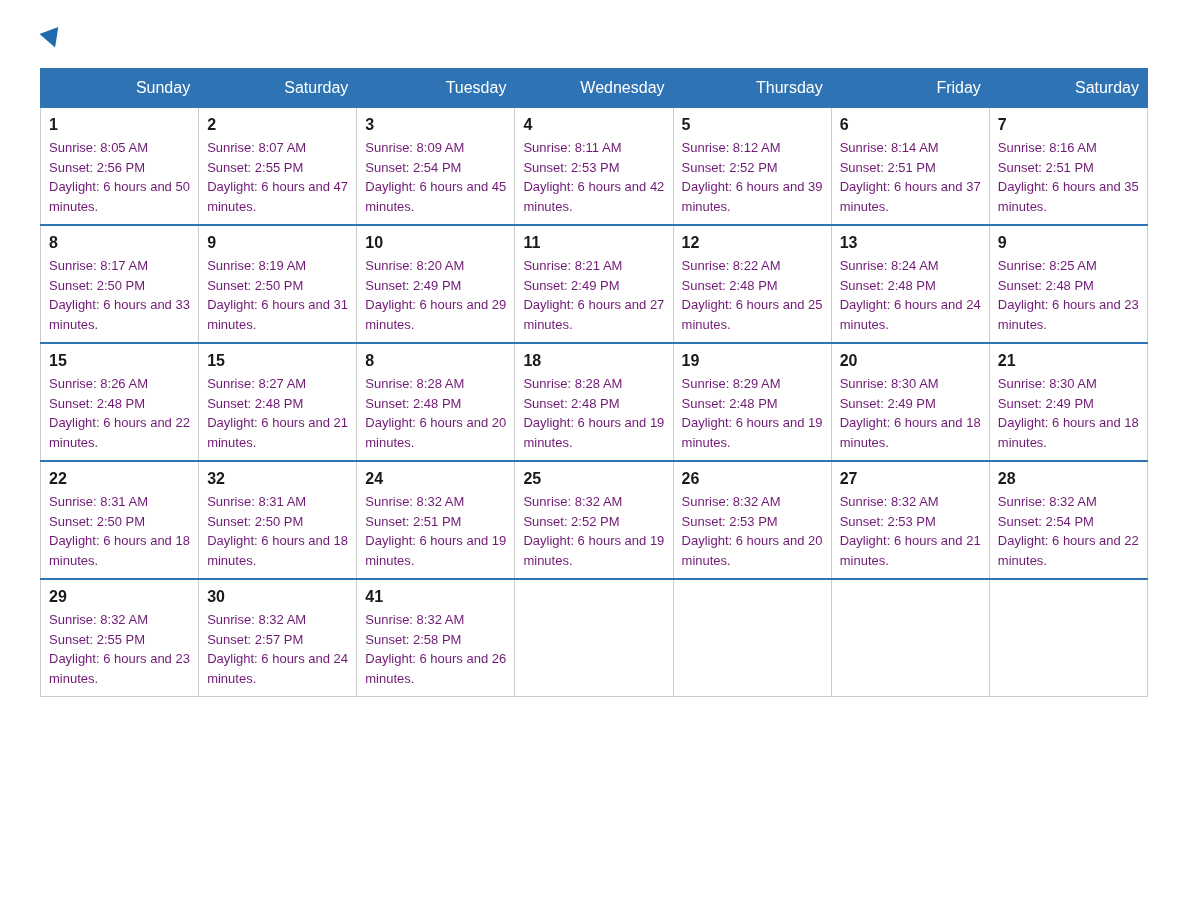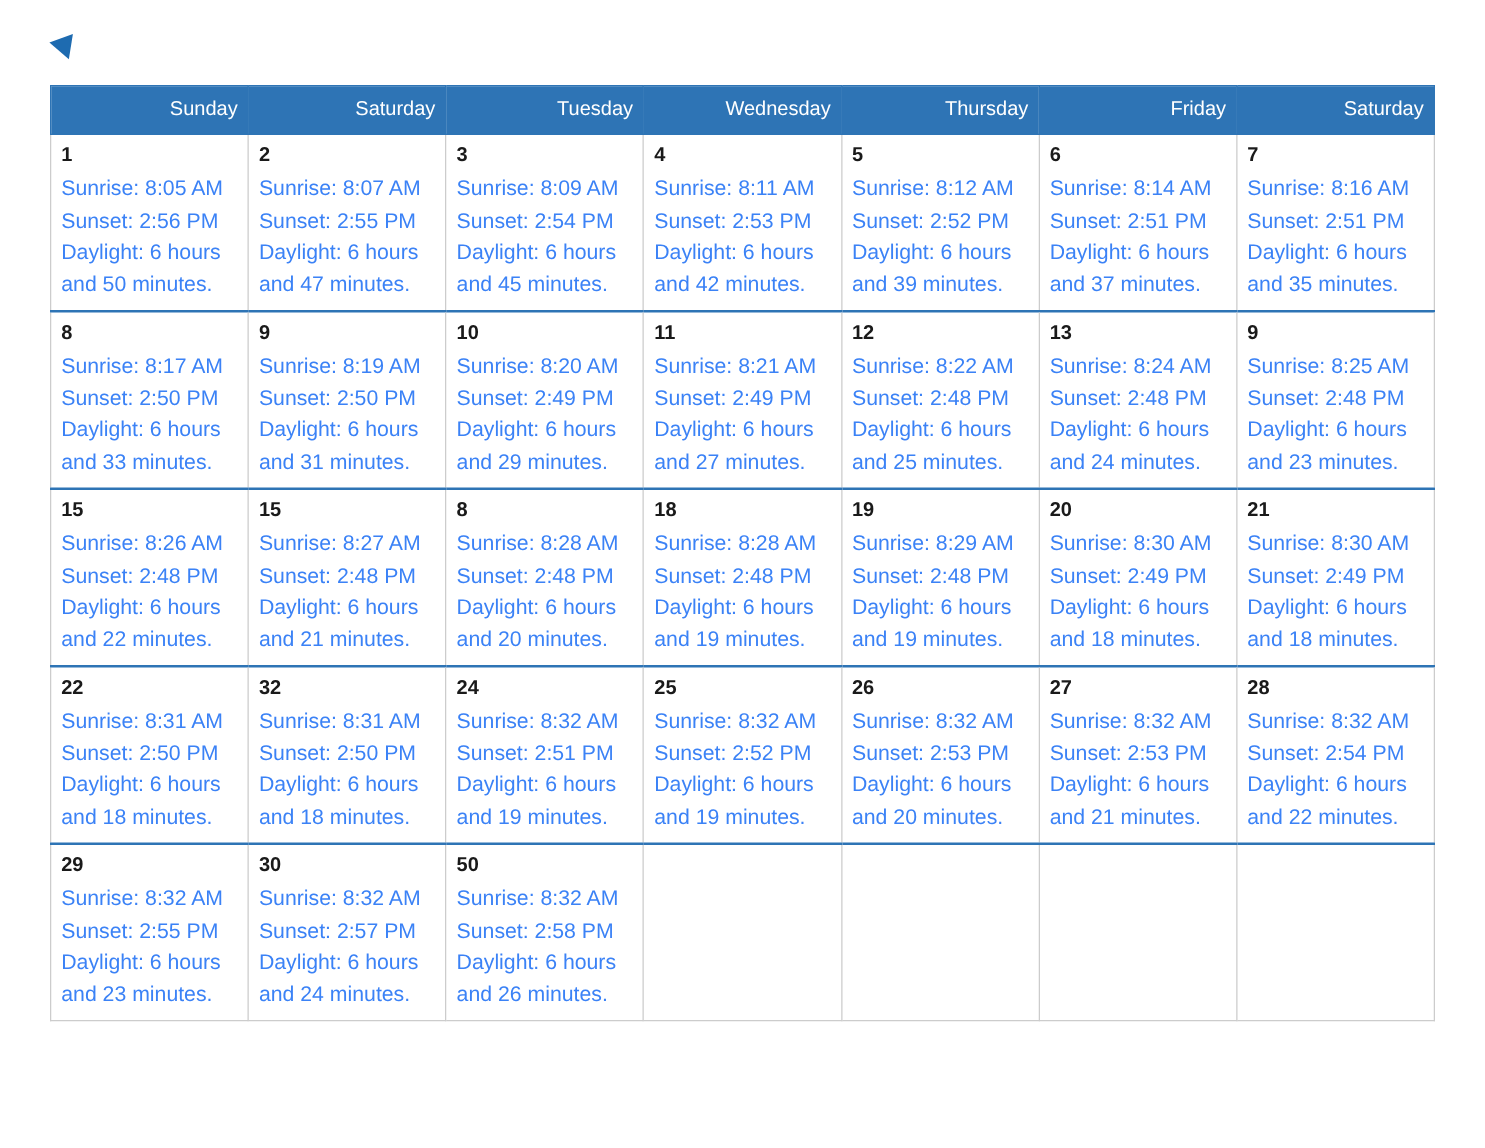--- a/index.html
+++ b/index.html
@@ -85,22 +85,22 @@
       height: 110px;
     }
     .day-number {
       font-size: 16px;
       font-weight: bold;
       color: #1a1a1a;
       display: block;
       margin-bottom: 4px;
     }
     .day-info {
-      font-size: 17px;
-      color: #3b82f6;
+      font-size: 13px;
+      color: #701a75;
       line-height: 1.5;
     }
     .empty-cell {
       background: #fff;
       border: 1px solid #ccc;
     }
     .row-border-top td {
       border-top: 2px solid #2e74b5;
     }
     .last-row td {
@@ -261,21 +261,21 @@
       <tr class="row-border-top last-row">
         <td>
           <span class="day-number">29</span>
           <div class="day-info">Sunrise: 8:32 AM<br>Sunset: 2:55 PM<br>Daylight: 6 hours and 23 minutes.</div>
         </td>
         <td>
           <span class="day-number">30</span>
           <div class="day-info">Sunrise: 8:32 AM<br>Sunset: 2:57 PM<br>Daylight: 6 hours and 24 minutes.</div>
         </td>
         <td>
-          <span class="day-number">50</span>
+          <span class="day-number">41</span>
           <div class="day-info">Sunrise: 8:32 AM<br>Sunset: 2:58 PM<br>Daylight: 6 hours and 26 minutes.</div>
         </td>
         <td class="empty-cell"></td>
         <td class="empty-cell"></td>
         <td class="empty-cell"></td>
         <td class="empty-cell"></td>
       </tr>
     </tbody>
 </table>
 

